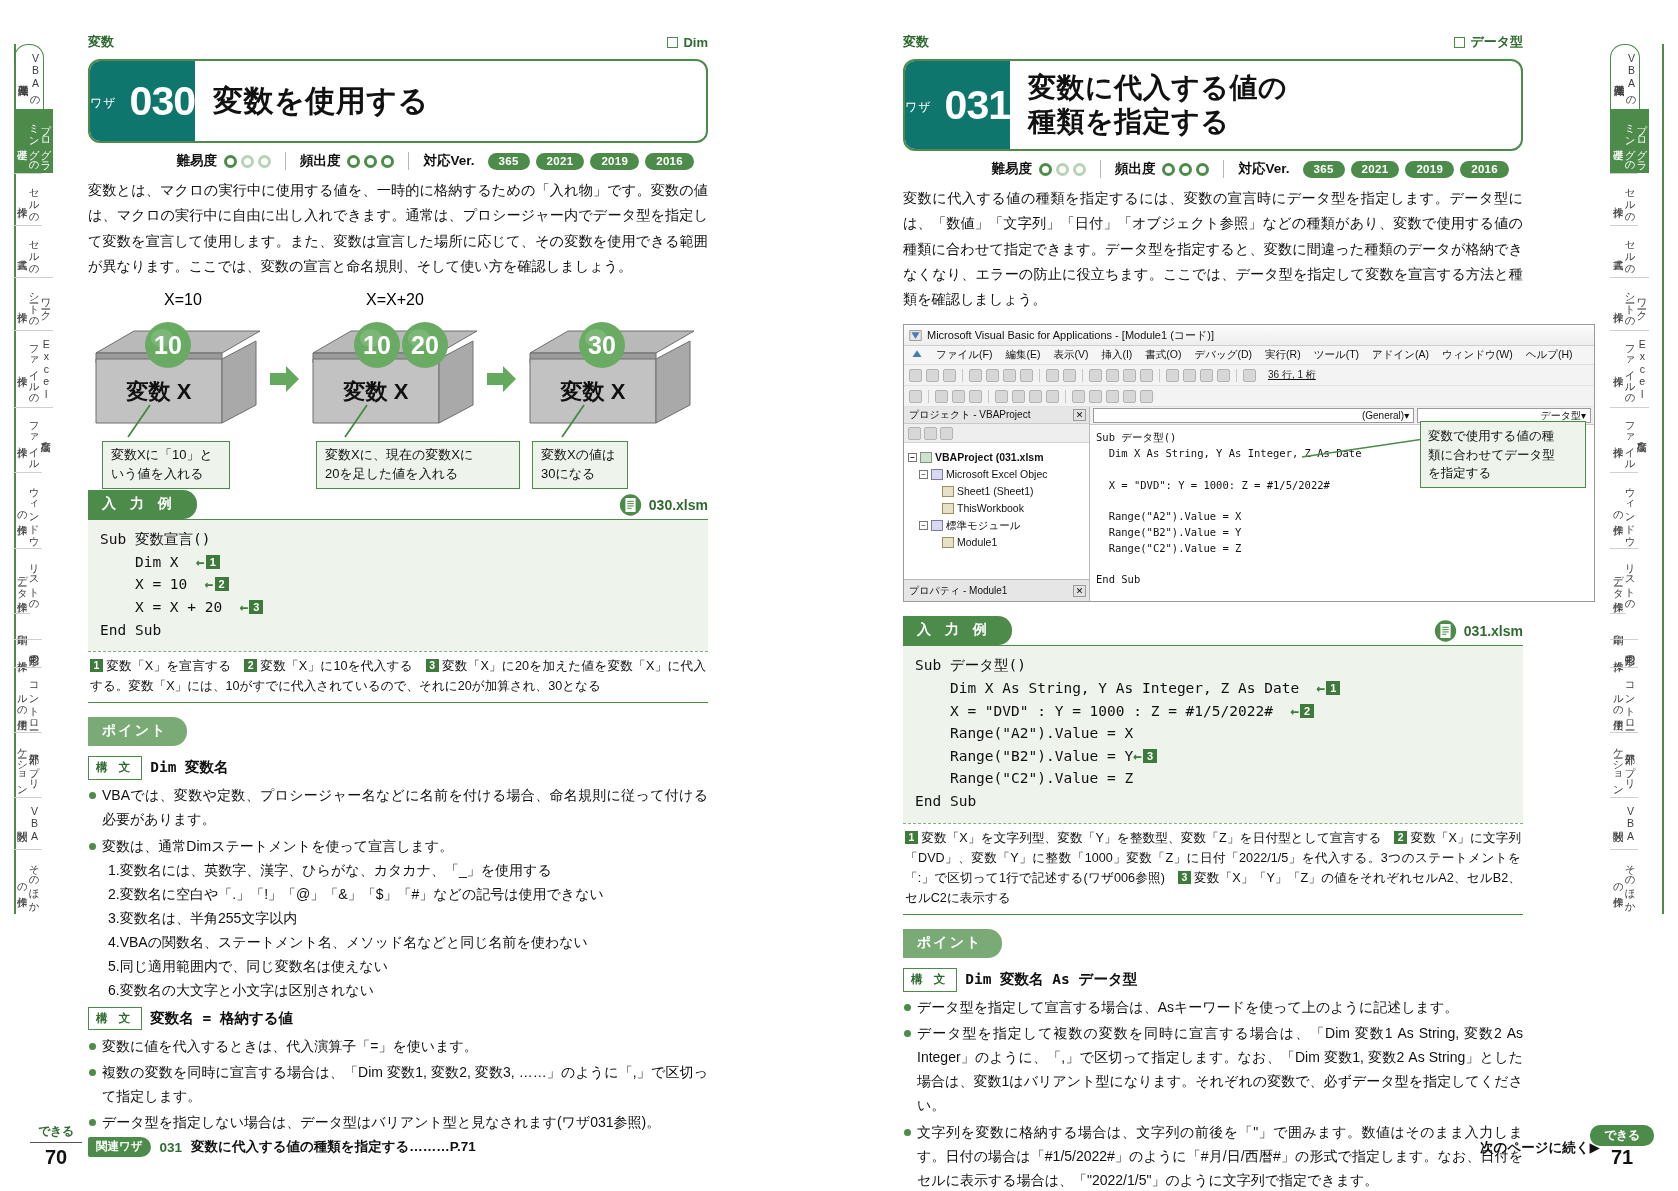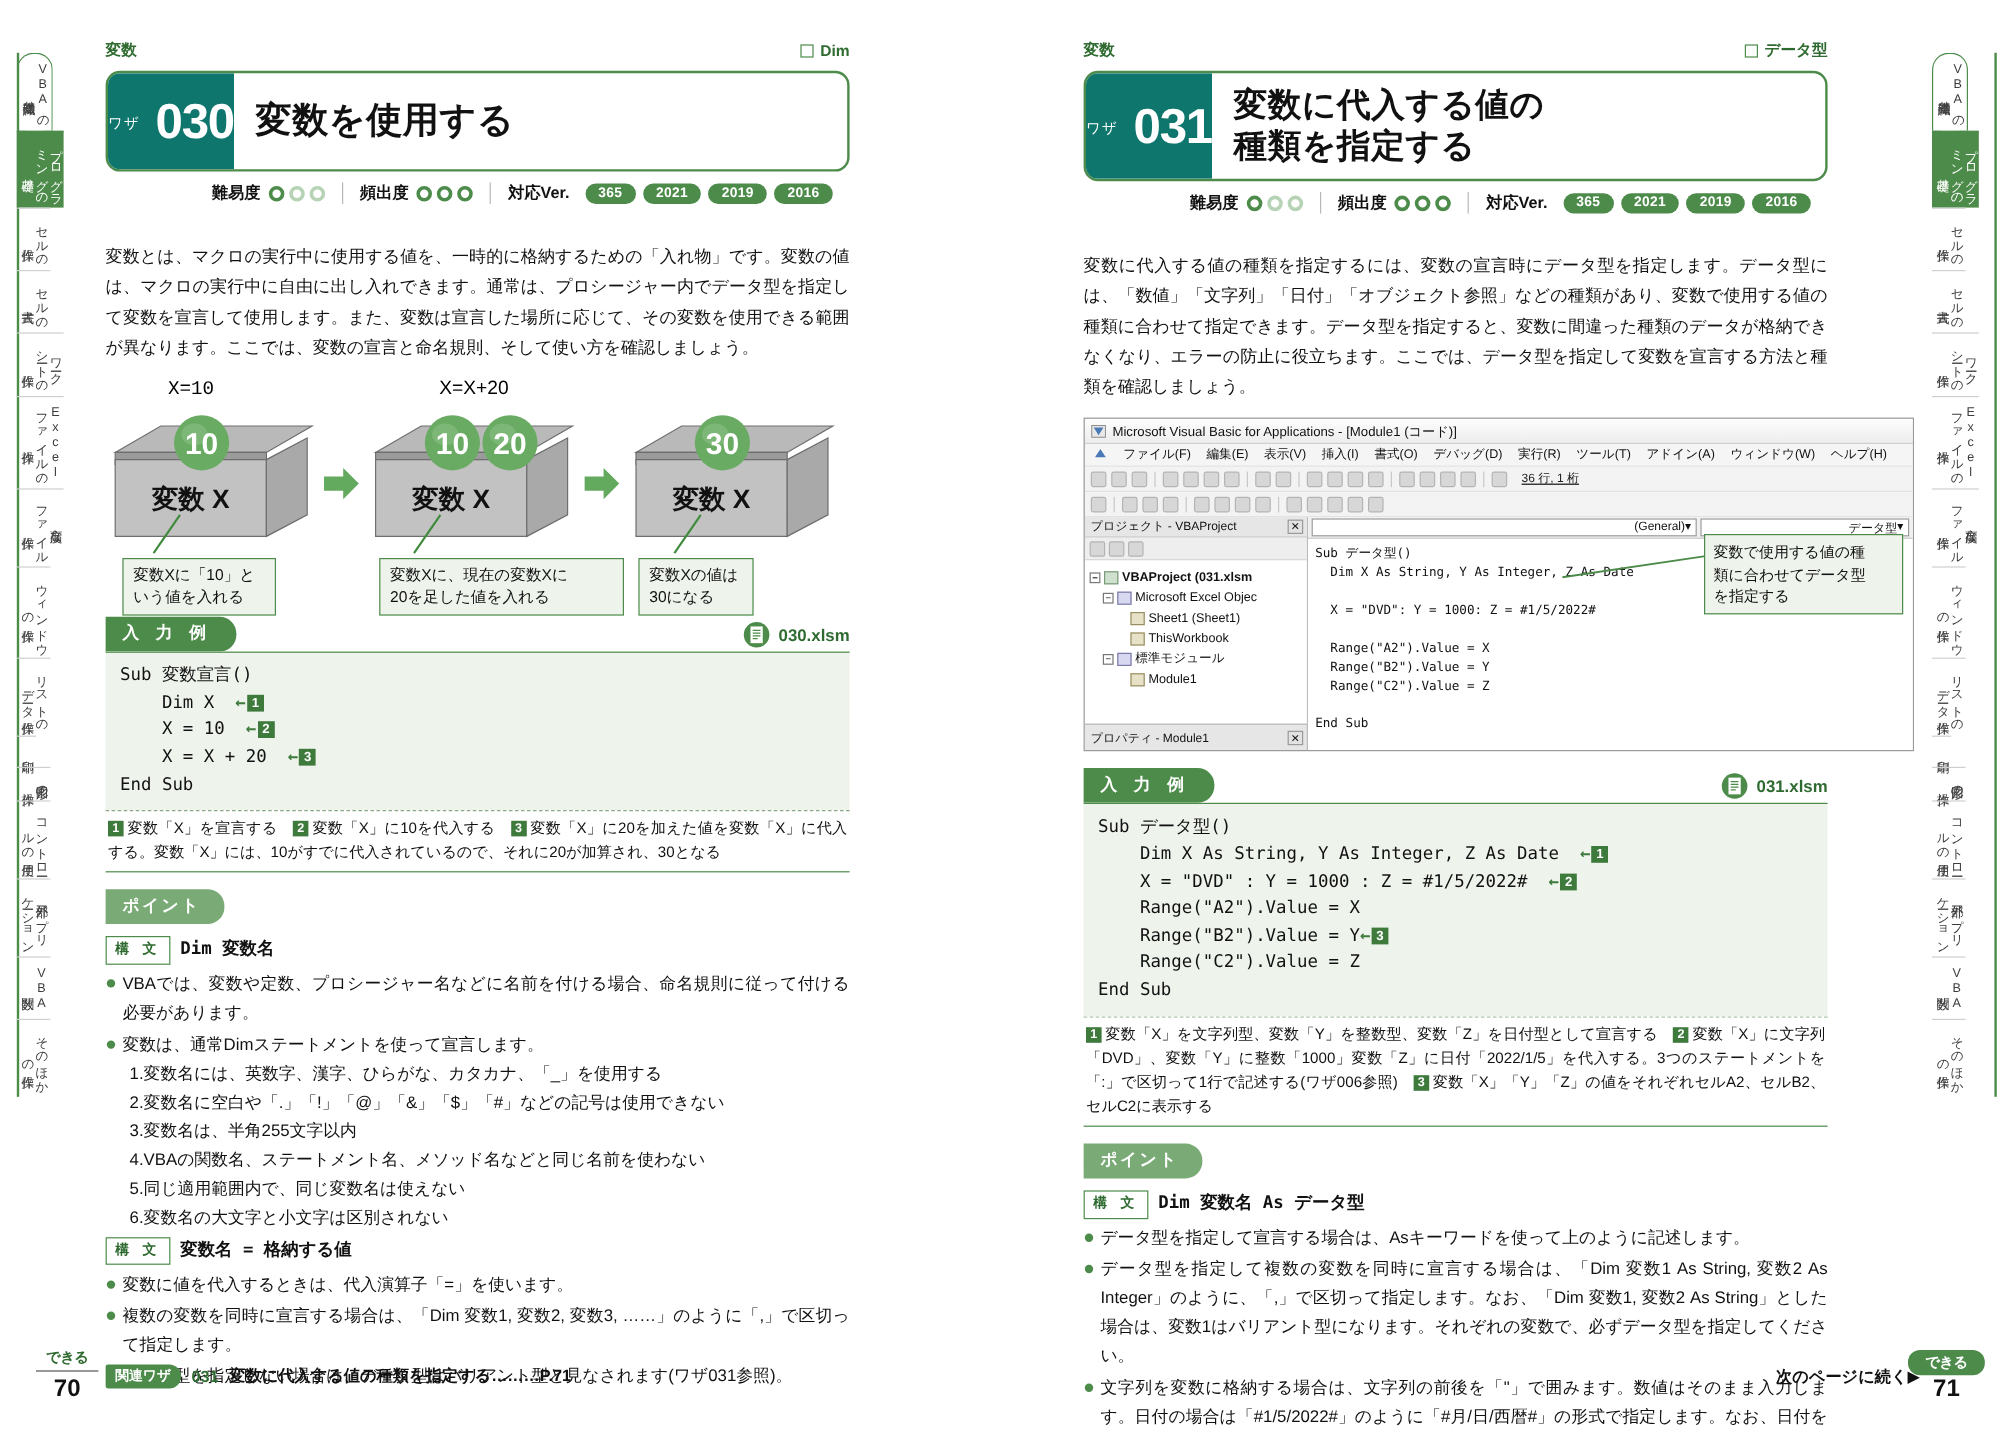--- a/index.html
+++ b/index.html
@@ -88,27 +88,27 @@
   .dot { width: 13px; height: 13px; border-radius: 50%; border: 3px solid #4c8b4a; }
   .dot.off { border-color: #b7d3b6; }
   .vers { display: flex; gap: 6px; margin-left: 6px; }
   .ver {
     background: #4c8b4a; color: #fff; border-radius: 9px;
     font-size: 11.5px; font-weight: bold; padding: 2.5px 11px; letter-spacing: .3px;
   }
 
   
   .intro {
-    margin-top: 32px; font-size: 14.2px; line-height: 1.78;
+    margin-top: 8px; font-size: 14.2px; line-height: 1.78;
     color: #111; text-align: justify; letter-spacing: -.05px;
   }
 
   
   .boxfig { margin-top: 12px; position: relative; height: 185px; }
-  .eq1 { position: absolute; left: 52px; top: 0; font-family: Liberation Mono, monospace; }
+  .eq1 { position: absolute; left: 76px; top: 0; }
   .eq2 { position: absolute; left: 278px; top: 0; }
   .boxes { position: absolute; top: 28px; left: 0; display: flex; align-items: flex-start; }
   .boxunit { position: relative; width: 177px; height: 120px; }
   .arrowgap { width: 40px; height: 120px; display: flex; align-items: center; justify-content: center; }
   .arrow-svg { display:block; }
   .callouts { position: absolute; top: 150px; left: 0; display: flex; }
   .callout {
     border: 1.6px solid #4c8b4a; background: #eef4ec;
     font-size: 13px; line-height: 1.42; color: #111;
     padding: 4px 7px 5px 8px; white-space: pre-line;

